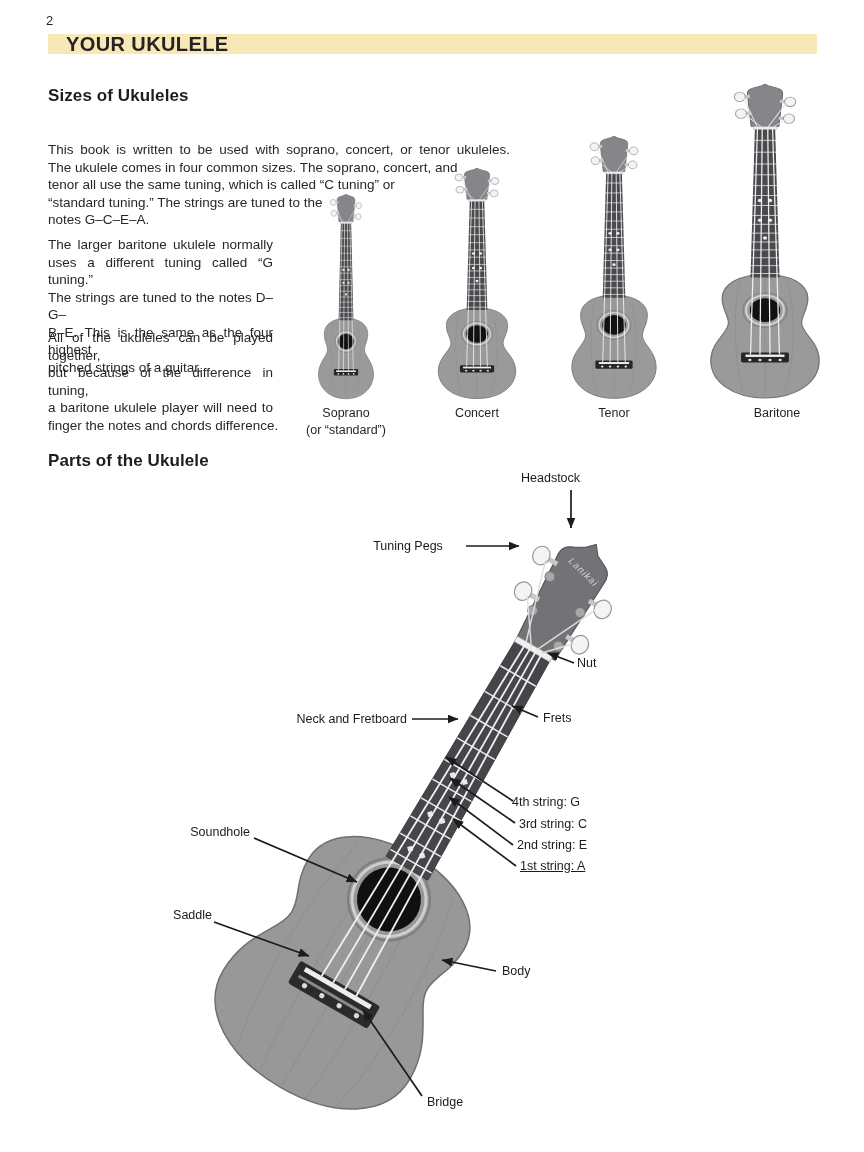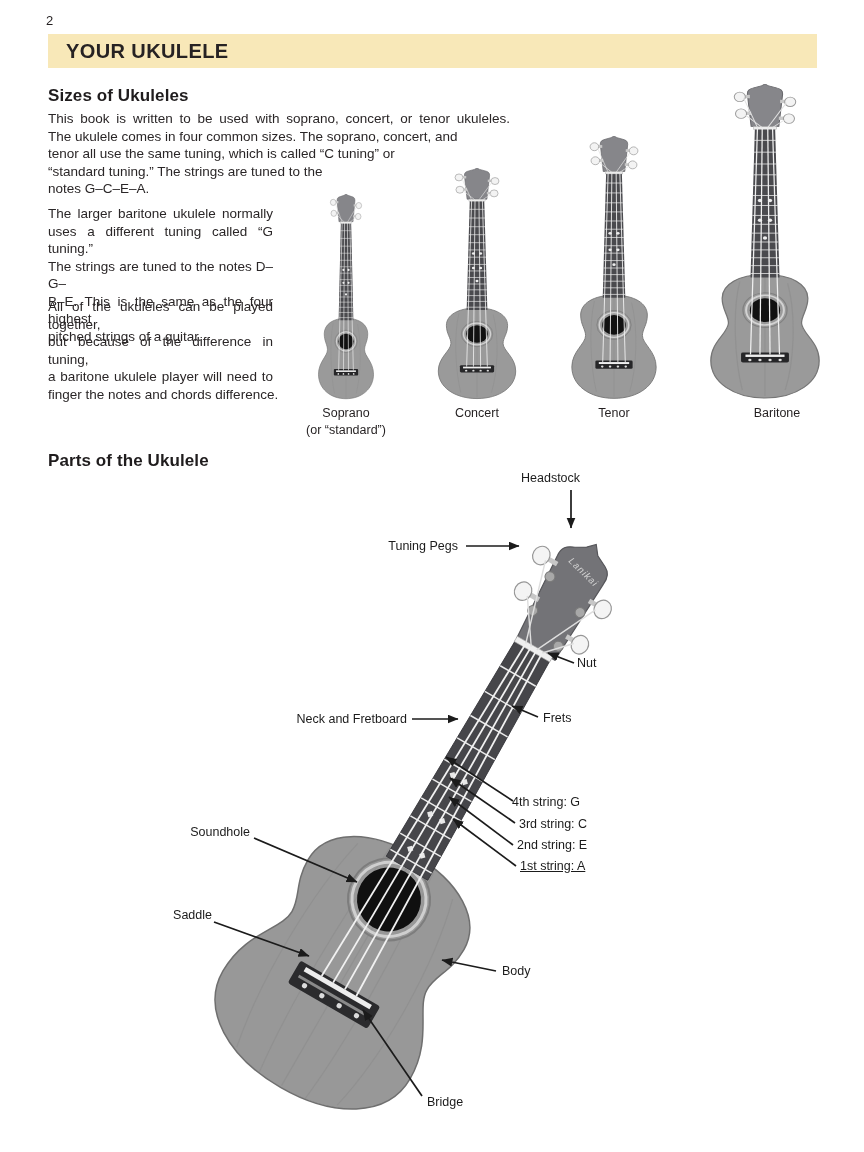--- a/index.html
+++ b/index.html
@@ -2,27 +2,27 @@
 <html><head>
 <meta charset="utf-8">
 <style>
   * { margin:0; padding:0; box-sizing:border-box; }
   html,body { width:864px; height:1152px; background:#ffffff;
     font-family:"Liberation Sans","DejaVu Sans",sans-serif; color:#231f20; }
   #page { position:relative; width:864px; height:1152px; overflow:hidden; background:#fff; }
 
   .pagenum { position:absolute; left:46px; top:13px; font-size:13px; }
 
-  .banner { position:absolute; left:48px; top:34px; width:769px; height:34px;
+  .banner { position:absolute; left:48px; top:34px; width:769px; height:20px;
     display:flex; align-items:center; padding-left:18px; }
   .banner h1 { font-size:20px; font-weight:bold; letter-spacing:.4px; color:#262223; }
 
   .h2 { position:absolute; font-size:17px; font-weight:bold; color:#1f1c1d; letter-spacing:.1px; }
 
-  .para { position:absolute; font-size:13.5px; line-height:17.5px; color:#2a2627; }
+  .para { position:absolute; font-size:13.5px; line-height:17.5px; color:#2a2627;margin-top:31px; }
   .para .ln { white-space:nowrap; }
   .para .j  { white-space:normal; text-align:justify; text-align-last:justify; }
   #p1 .j { width:462px; }
   #p2, #p3 { width:225px; }
   #p2 .j, #p3 .j { width:225px; }
 
   .cap { position:absolute; font-size:12.5px; color:#231f20; text-align:center;
     transform:translateX(-50%); white-space:nowrap; }
 
   .uke { position:absolute; }
@@ -259,21 +259,21 @@
     <line class="arrow" x1="415" y1="353" x2="350" y2="308" marker-end="url(#ah)"></line>
     <line class="arrow" x1="413" y1="375" x2="349" y2="327" marker-end="url(#ah)"></line>
     <line class="arrow" x1="416" y1="396" x2="353" y2="349" marker-end="url(#ah)"></line>
     <line class="arrow" x1="154" y1="368" x2="257" y2="412" marker-end="url(#ah)"></line>
     <line class="arrow" x1="114" y1="452" x2="209" y2="486" marker-end="url(#ah)"></line>
     <line class="arrow" x1="396" y1="501" x2="342" y2="490" marker-end="url(#ah)"></line>
     <line class="arrow" x1="322" y1="626" x2="263" y2="540" marker-end="url(#ah)"></line>
   </svg>
 
   <div class="plabel" style="left:521px; top:471px; width:100px; text-align:left;">Headstock</div>
-  <div class="plabel pright" style="left:358px; top:539px; width:100px;">Tuning Pegs</div>
+  <div class="plabel pright" style="left:358px; top:539px; width:100px;text-align:center;">Tuning Pegs</div>
   <div class="plabel" style="left:577px; top:656px;">Nut</div>
   <div class="plabel pright" style="left:257px; top:712px; width:150px;text-align:right;">Neck and Fretboard</div>
   <div class="plabel" style="left:543px; top:711px;">Frets</div>
   <div class="plabel" style="left:512px; top:795px;">4th string: G</div>
   <div class="plabel" style="left:519px; top:817px;">3rd string: C</div>
   <div class="plabel" style="left:517px; top:838px;">2nd string: E</div>
   <div class="plabel" style="left:520px; top:859px;text-decoration:underline;">1st string: A</div>
   <div class="plabel pright" style="left:150px; top:825px; width:100px;">Soundhole</div>
   <div class="plabel pright" style="left:112px; top:908px; width:100px;">Saddle</div>
   <div class="plabel" style="left:502px; top:964px;">Body</div>

